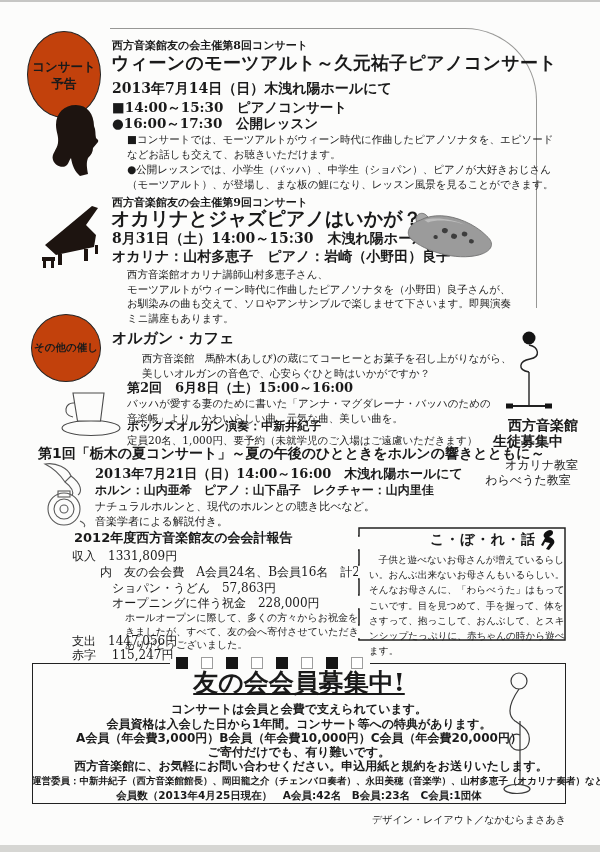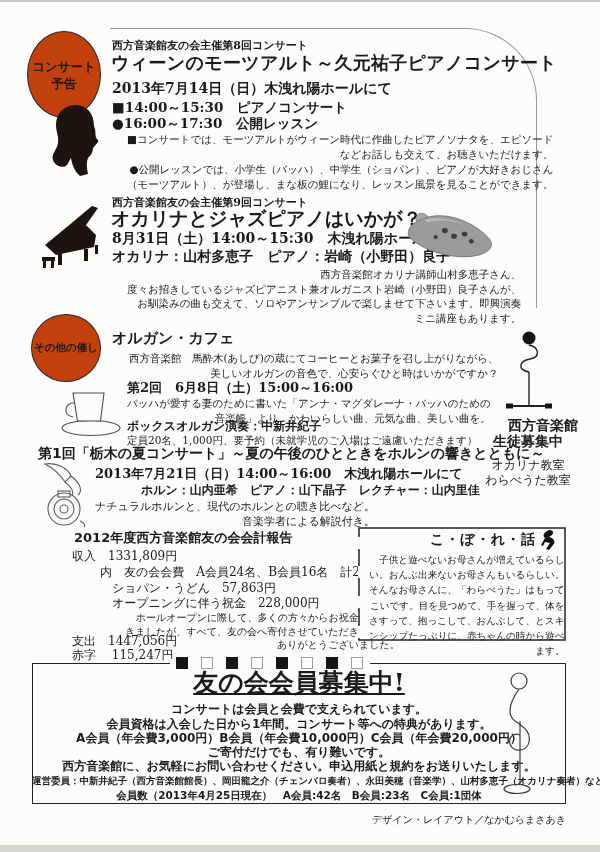--- a/index.html
+++ b/index.html
@@ -1,18 +1,18 @@
 <!DOCTYPE html>
 <html><head>
 <meta charset="utf-8">
 <style>
   html,body{margin:0;padding:0;background:#e8e8e6;}
   #flyer{position:relative;width:600px;height:852px;background:#fcfcfb;overflow:hidden;color:#1a1a1a;}
   .abs{position:absolute;}
-  .serif{font-family:"DejaVu Serif","Liberation Serif",serif;text-align:right;}
+  .serif{font-family:"DejaVu Serif","Liberation Serif",serif;}
   .sans{font-family:"DejaVu Sans","Liberation Sans",sans-serif;}
   .b{font-weight:bold;}
   .c{text-align:center;}
   .line{white-space:nowrap;}
   
   .topstrip{left:0;top:0;width:600px;height:2px;background:#c6c6c4;}
   .bottomstrip{left:0;top:845px;width:600px;height:7px;background:#d6d6d3;}
   
   .frame{left:110px;top:28px;width:426px;height:279px;
          border-top:1.4px solid #979795;border-right:1.4px solid #979795;
@@ -69,42 +69,42 @@
       <rect x="9" y="58" width="3" height="7"></rect>
     </g>
   </svg>
 
   <div class="abs serif b line" style="left:112px;top:195px;font-size:11px;">西方音楽館友の会主催第9回コンサート</div>
   <div class="abs serif b line" style="left:111px;top:206px;font-size:19px;">オカリナとジャズピアノはいかが？</div>
   <div class="abs serif b line" style="left:112px;top:230px;font-size:14px;">8月31日（土）14:00～15:30　木洩れ陽ホールにて</div>
   <div class="abs serif b line" style="left:112px;top:248px;font-size:14px;">オカリナ：山村多恵子　ピアノ：岩崎（小野田）良子</div>
   <div class="abs serif" style="left:127px;top:267px;font-size:10.5px;line-height:14.6px;">
     <div class="line">西方音楽館オカリナ講師山村多恵子さん、</div>
-    <div class="line">度々お招きしているジャズピアニスト兼オルガニスト岩崎（小野田）良子さんが、</div>
+    <div class="line">モーツアルトがウィーン時代に作曲したピアノソナタを（小野田）良子さんが、</div>
     <div class="line">お馴染みの曲も交えて、ソロやアンサンブルで楽しませて下さいます。即興演奏</div>
     <div class="line">ミニ講座もあります。</div>
   </div>
 
   <svg class="abs" style="left:401px;top:212px;transform:rotate(10deg);" width="102" height="60" viewBox="0 0 102 60">
     <path d="M14 18 C8 12 14 4 21 8 L27 13 C22 14 18 16 14 18 Z" fill="#a8a8a8" stroke="#6e6e6e" stroke-width="0.8"></path>
     <path d="M16 14 C8 18 2 28 10 34 C26 44 58 48 80 38 C92 32 94 24 84 18 C70 8 50 4 36 6 C28 7 21 10 16 14 Z" fill="#9b9b9b" stroke="#6e6e6e" stroke-width="0.8"></path>
     <path d="M20 13 C30 8 48 7 62 11 C52 9 34 9 24 15 Z" fill="#bdbdbd"></path>
     <ellipse cx="42" cy="20" rx="3" ry="2.6" fill="#3d3d3d"></ellipse>
     <ellipse cx="52" cy="24" rx="3" ry="2.6" fill="#3d3d3d"></ellipse>
     <ellipse cx="62" cy="20" rx="2.8" ry="2.4" fill="#3d3d3d"></ellipse>
     <ellipse cx="70" cy="26" rx="2.5" ry="2.2" fill="#3d3d3d"></ellipse>
     <ellipse cx="34" cy="28" rx="2.2" ry="2" fill="#3d3d3d"></ellipse>
   </svg>
 
   <div class="abs badge sans b" style="left:31px;top:314px;width:68px;height:66px;font-size:10.5px;">
     <div>その他の催し</div>
   </div>
 
   <div class="abs sans b line" style="left:112px;top:329px;font-size:15px;">オルガン・カフェ</div>
-  <div class="abs serif" style="left:129px;top:351px;font-size:10.5px;line-height:15px;">
+  <div class="abs serif" style="left:142px;top:351px;font-size:10.5px;line-height:15px;">
     <div class="line">西方音楽館　馬酔木(あしび)の蔵にてコーヒーとお菓子を召し上がりながら、</div>
     <div class="line">美しいオルガンの音色で、心安らぐひと時はいかがですか？</div>
   </div>
   <div class="abs serif b line" style="left:127px;top:379px;font-size:13px;">第2回　6月8日（土）15:00～16:00</div>
   <div class="abs serif" style="left:127px;top:396px;font-size:10.5px;line-height:15px;">
     <div class="line">バッハが愛する妻のために書いた「アンナ・マグダレーナ・バッハのための</div>
     <div class="line">音楽帳」より、かわいらしい曲、元気な曲、美しい曲を。</div>
   </div>
   <div class="abs serif b line" style="left:127px;top:418px;font-size:12px;">ボックスオルガン演奏：中新井紀子</div>
   <div class="abs serif line" style="left:127px;top:434px;font-size:10.5px;">定員20名、1,000円、要予約（未就学児のご入場はご遠慮いただきます）</div>
@@ -118,26 +118,26 @@
   <svg class="abs" style="left:504px;top:330px" width="50" height="84" viewBox="0 0 50 84">
     <circle cx="25" cy="8" r="6.5" fill="#141414"></circle>
     <path d="M25 15 C35 17 37 27 26 29 C15 31 13 40 25 42" fill="none" stroke="#222" stroke-width="1.4"></path>
     <line x1="25" y1="42" x2="25" y2="75" stroke="#222" stroke-width="1.4"></line>
     <line x1="4" y1="76" x2="46" y2="76" stroke="#222" stroke-width="2"></line>
     <rect x="2" y="73.5" width="7" height="5" fill="#141414"></rect>
     <rect x="41" y="73.5" width="7" height="5" fill="#141414"></rect>
   </svg>
   <div class="abs sans b c line" style="left:478px;top:417px;width:100px;font-size:14px;text-align:right;">西方音楽館</div>
   <div class="abs sans b c line" style="left:478px;top:433px;width:100px;font-size:14px;">生徒募集中</div>
-  <div class="abs serif c line" style="left:478px;top:457px;width:100px;font-size:12px;">オカリナ教室</div>
+  <div class="abs serif c line" style="left:478px;top:457px;width:100px;font-size:12px;text-align:right;">オカリナ教室</div>
   <div class="abs serif c line" style="left:478px;top:472px;width:100px;font-size:12px;">わらべうた教室</div>
 
   <div class="abs sans b line" style="left:38px;top:445px;font-size:14px;">第1回「栃木の夏コンサート」～夏の午後のひとときをホルンの響きとともに～</div>
   <div class="abs serif b line" style="left:95px;top:465px;font-size:13px;">2013年7月21日（日）14:00～16:00　木洩れ陽ホールにて</div>
-  <div class="abs serif b line" style="left:95px;top:482px;font-size:12px;margin-left:46px;">ホルン：山内亜希　ピアノ：山下晶子　レクチャー：山内里佳</div>
+  <div class="abs serif b line" style="left:95px;top:482px;font-size:12px;">ホルン：山内亜希　ピアノ：山下晶子　レクチャー：山内里佳</div>
   <div class="abs serif" style="left:95px;top:499px;font-size:11px;line-height:15px;">
     <div class="line">ナチュラルホルンと、現代のホルンとの聴き比べなど。</div>
     <div class="line">音楽学者による解説付き。</div>
   </div>
 
   <svg class="abs" style="left:40px;top:461px" width="54" height="72" viewBox="0 0 54 72">
     <g fill="none" stroke="#5a5a5a" stroke-width="1.1">
       <path d="M5 3 C16 1 28 7 31 15 L25 21 C19 12 11 6 5 3 Z"></path>
       <path d="M31 15 C42 23 42 31 38 34"></path>
       <path d="M25 21 C33 27 34 31 32 35"></path>
@@ -191,21 +191,21 @@
   <div class="sq sqf" style="left:276px;"></div>
   <div class="sq sqo" style="left:301px;"></div>
   <div class="sq sqf" style="left:326px;"></div>
   <div class="sq sqo" style="left:351px;"></div>
 
   <div class="abs serif b c line" style="left:32px;top:666px;width:534px;font-size:25px;text-decoration:underline;">友の会会員募集中!</div>
   <div class="abs sans b c line" style="left:32px;top:701px;width:534px;font-size:12px;">コンサートは会員と会費で支えられています。</div>
   <div class="abs sans b c line" style="left:32px;top:716px;width:534px;font-size:12px;">会員資格は入会した日から1年間。コンサート等への特典があります。</div>
   <div class="abs sans b c line" style="left:32px;top:730px;width:534px;font-size:12px;">A会員（年会費3,000円）B会員（年会費10,000円）C会員（年会費20,000円）</div>
   <div class="abs sans b c line" style="left:32px;top:744px;width:534px;font-size:12px;">ご寄付だけでも、有り難いです。</div>
-  <div class="abs sans b c line" style="left:32px;top:758px;width:534px;font-size:12px;">西方音楽館に、お気軽にお問い合わせください。申込用紙と規約をお送りいたします。</div>
+  <div class="abs sans b c line" style="left:32px;top:758px;width:534px;font-size:12px;padding-left:12px;">西方音楽館に、お気軽にお問い合わせください。申込用紙と規約をお送りいたします。</div>
   <div class="abs sans b c line" style="left:32px;top:775px;width:534px;font-size:9.5px;">運営委員：中新井紀子（西方音楽館館長）、岡田龍之介（チェンバロ奏者）、永田美穂（音楽学）、山村多恵子（オカリナ奏者）など。</div>
   <div class="abs sans b c line" style="left:32px;top:789px;width:534px;font-size:10.5px;">会員数（2013年4月25日現在）　A会員:42名　B会員:23名　C会員:1団体</div>
 
   <svg class="abs" style="left:497px;top:670px" width="46" height="130" viewBox="0 0 46 130">
     <g fill="none" stroke="#3a3a3a" stroke-width="1.2">
       <circle cx="22" cy="11" r="8"></circle>
       <path d="M22 19 C13 32 9 44 18 51 C28 58 34 62 32 72 C30 82 16 83 13 74 C11 67 17 62 23 65"></path>
       <line x1="23" y1="51" x2="23" y2="114"></line>
       <ellipse cx="20" cy="119" rx="13" ry="4.5"></ellipse>
     </g>

